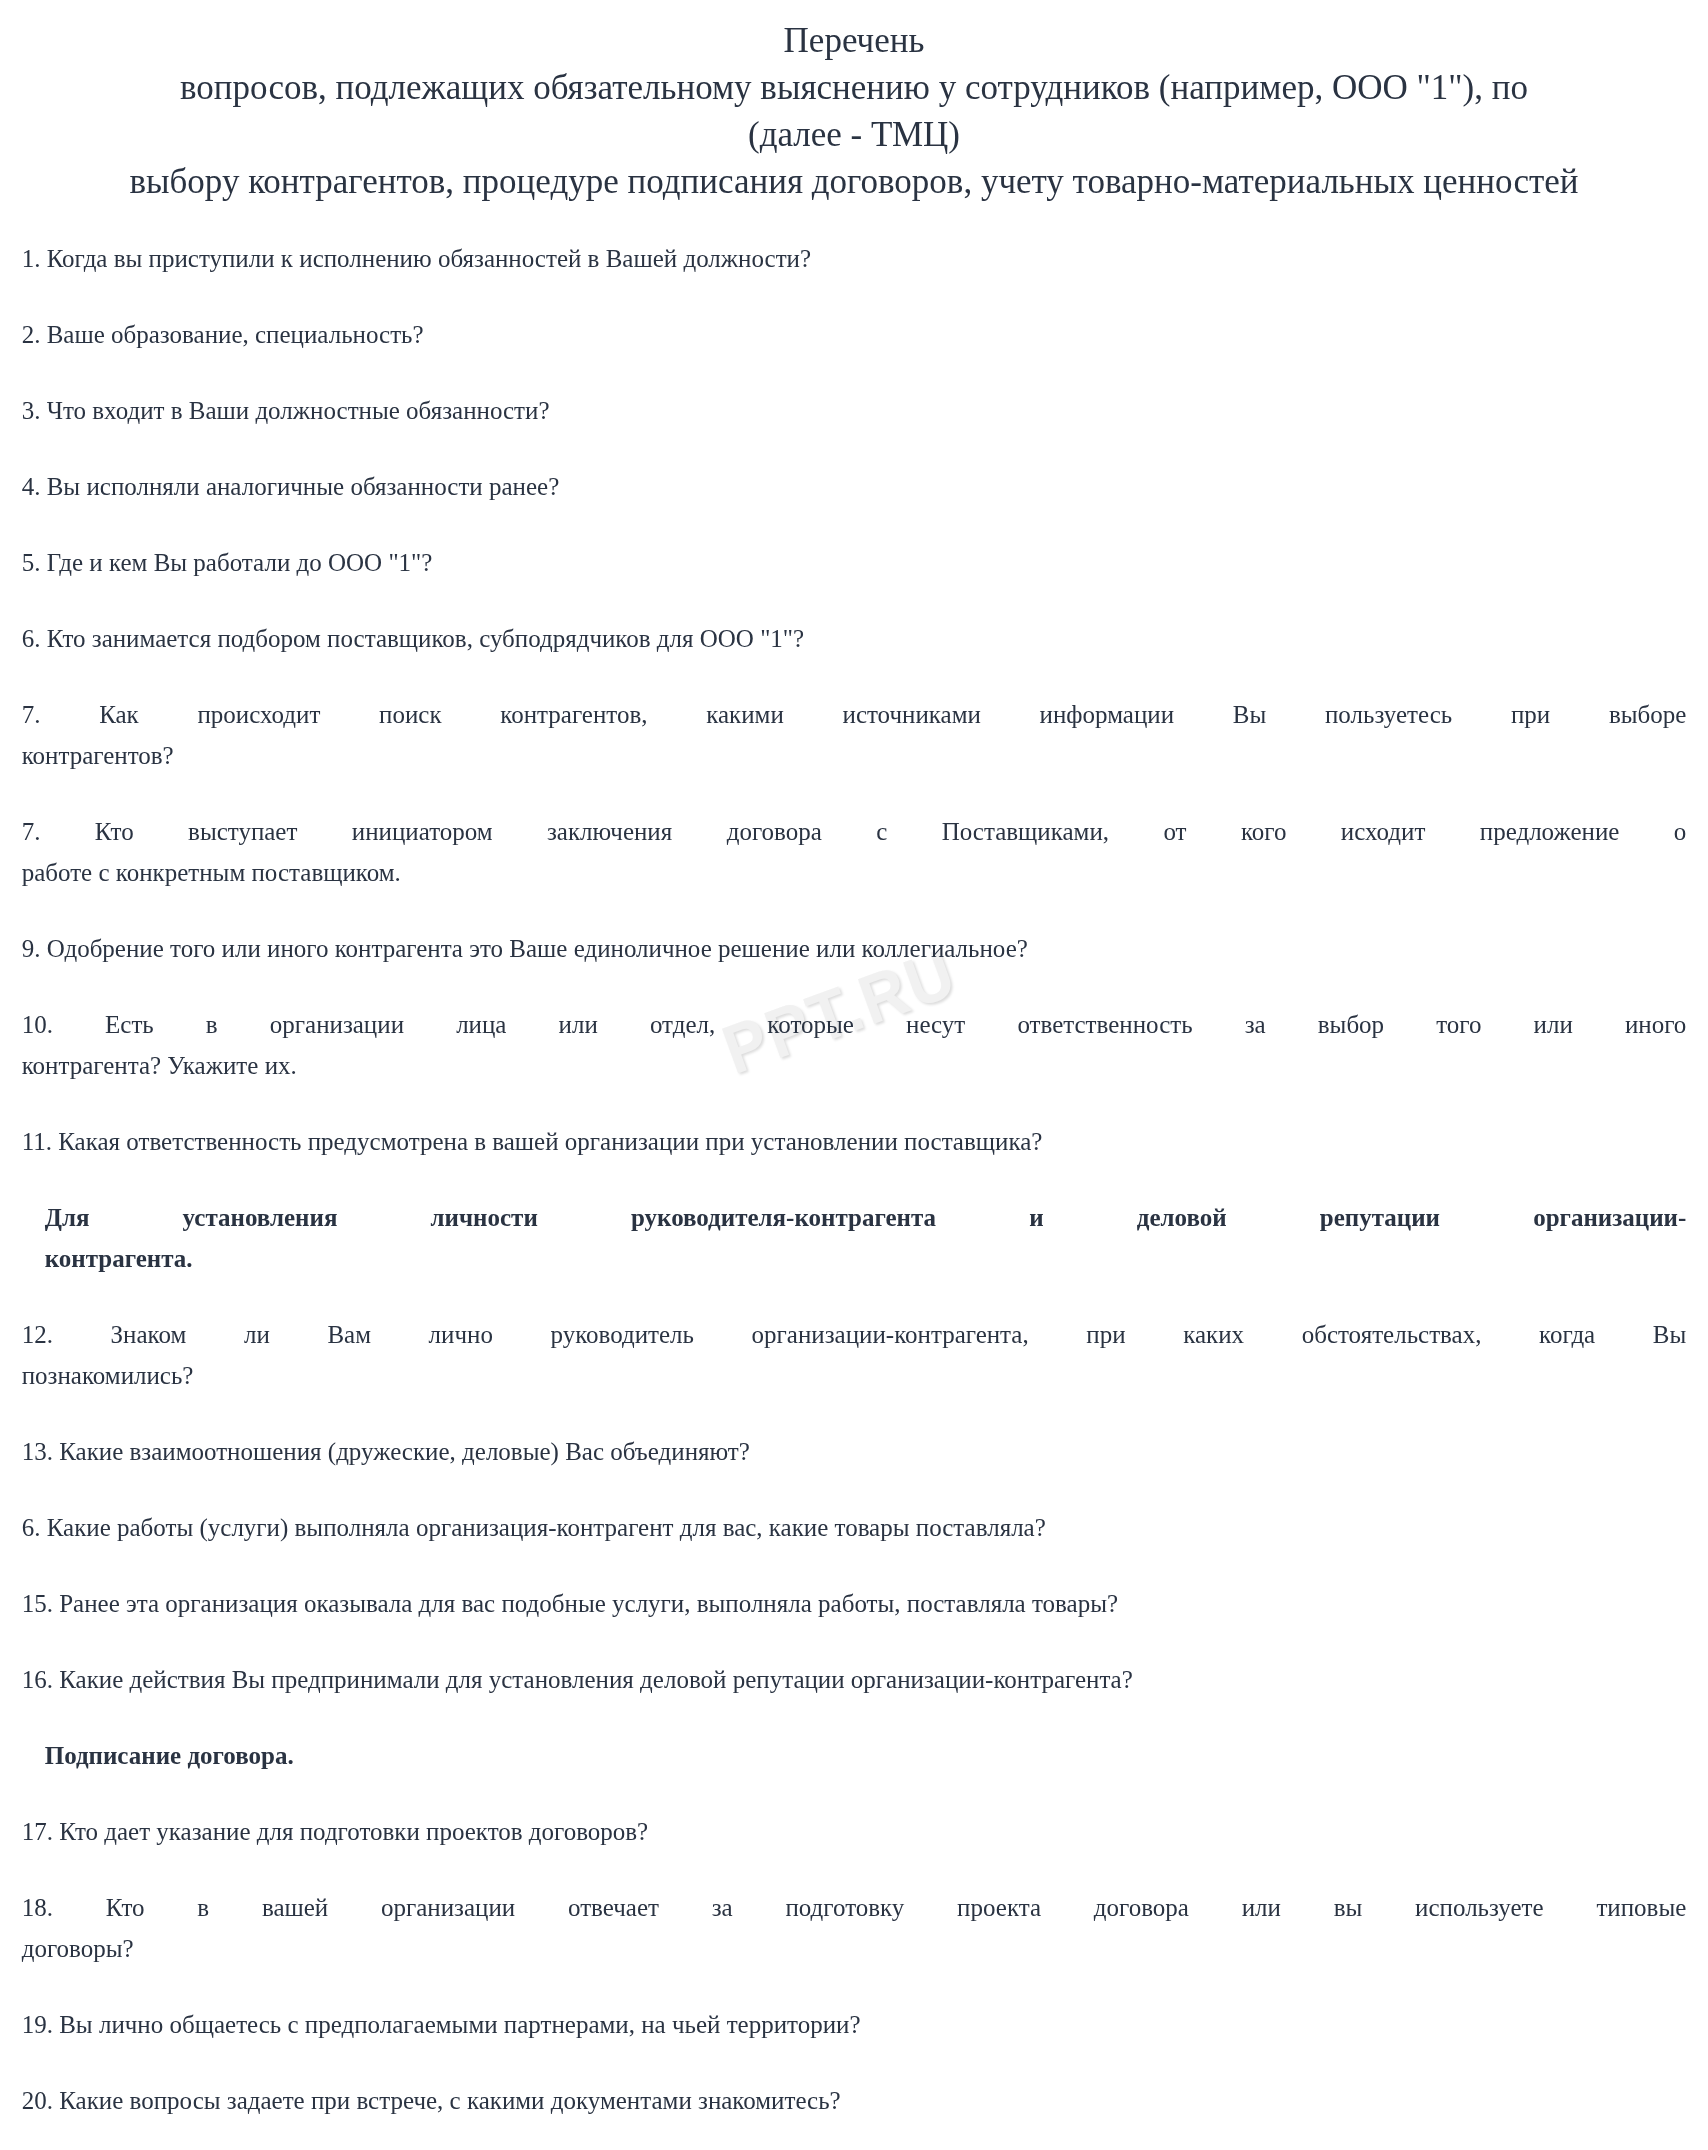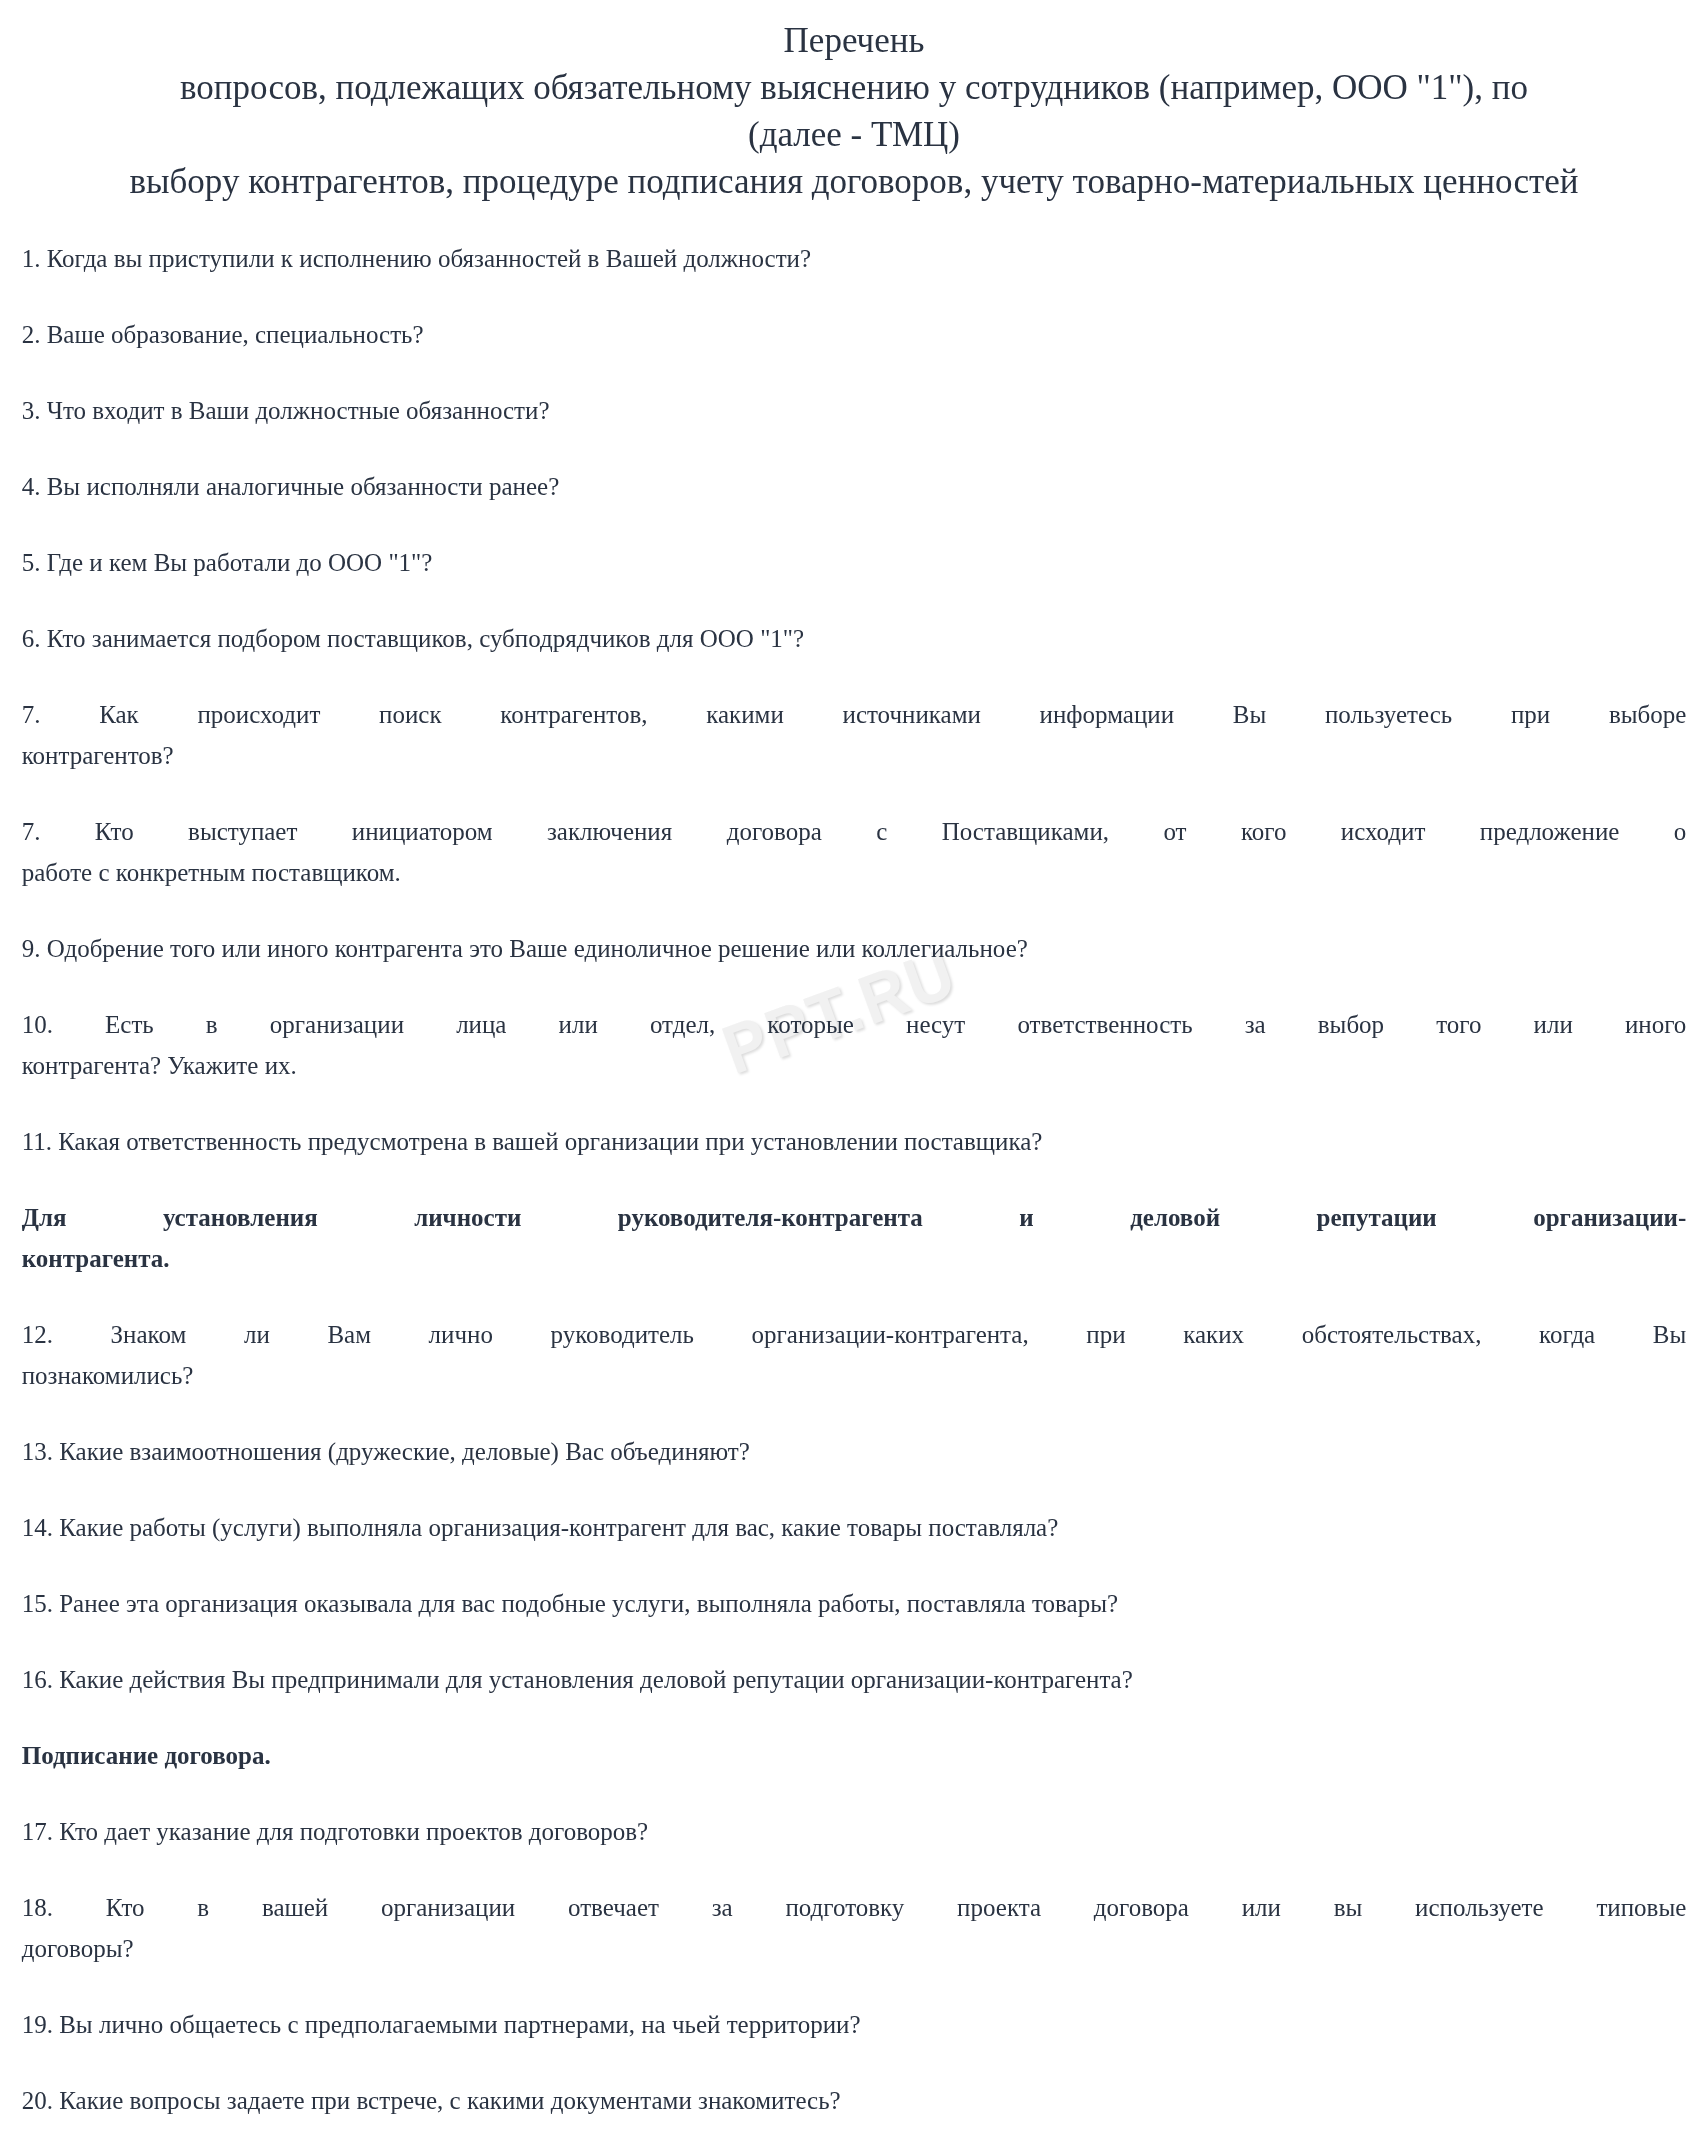--- a/index.html
+++ b/index.html
@@ -22,21 +22,21 @@
     text-align: center;
     margin: 0 21.7px 33px 21.7px;
   }
   .doc-title .tline { display: block; }
   p.block {
     font-size: 25px;
     line-height: 41px;
     margin: 0 0 35px 0;
     text-align: justify;
   }
-  p.bold { font-weight: bold; }
+  p.bold { font-weight: bold; margin-left: 23px; }
   p.block .l1 { display: block; text-align: justify; text-align-last: justify; }
   p.block .l2 { display: block; text-align: left; }
   .watermark {
     position: absolute;
     left: 738px;
     top: 1016px;
     z-index: 0;
     font-family: "Liberation Sans", "DejaVu Sans", sans-serif;
     font-weight: bold;
     font-size: 69px;
@@ -96,21 +96,21 @@
       <span class="l1">Для установления личности руководителя-контрагента и деловой репутации организации-</span>
       <span class="l2">контрагента.</span>
     </p>
 
     <p class="block">
       <span class="l1">12. Знаком ли Вам лично руководитель организации-контрагента, при каких обстоятельствах, когда Вы</span>
       <span class="l2">познакомились?</span>
     </p>
 
     <p class="block">13. Какие взаимоотношения (дружеские, деловые) Вас объединяют?</p>
-    <p class="block">14. Какие работы (услуги) выполняла организация-контрагент для вас, какие товары поставляла?</p>
+    <p class="block">6. Какие работы (услуги) выполняла организация-контрагент для вас, какие товары поставляла?</p>
     <p class="block">15. Ранее эта организация оказывала для вас подобные услуги, выполняла работы, поставляла товары?</p>
     <p class="block">16. Какие действия Вы предпринимали для установления деловой репутации организации-контрагента?</p>
 
     <p class="block bold">Подписание договора.</p>
 
     <p class="block">17. Кто дает указание для подготовки проектов договоров?</p>
 
     <p class="block">
       <span class="l1">18. Кто в вашей организации отвечает за подготовку проекта договора или вы используете типовые</span>
       <span class="l2">договоры?</span>

